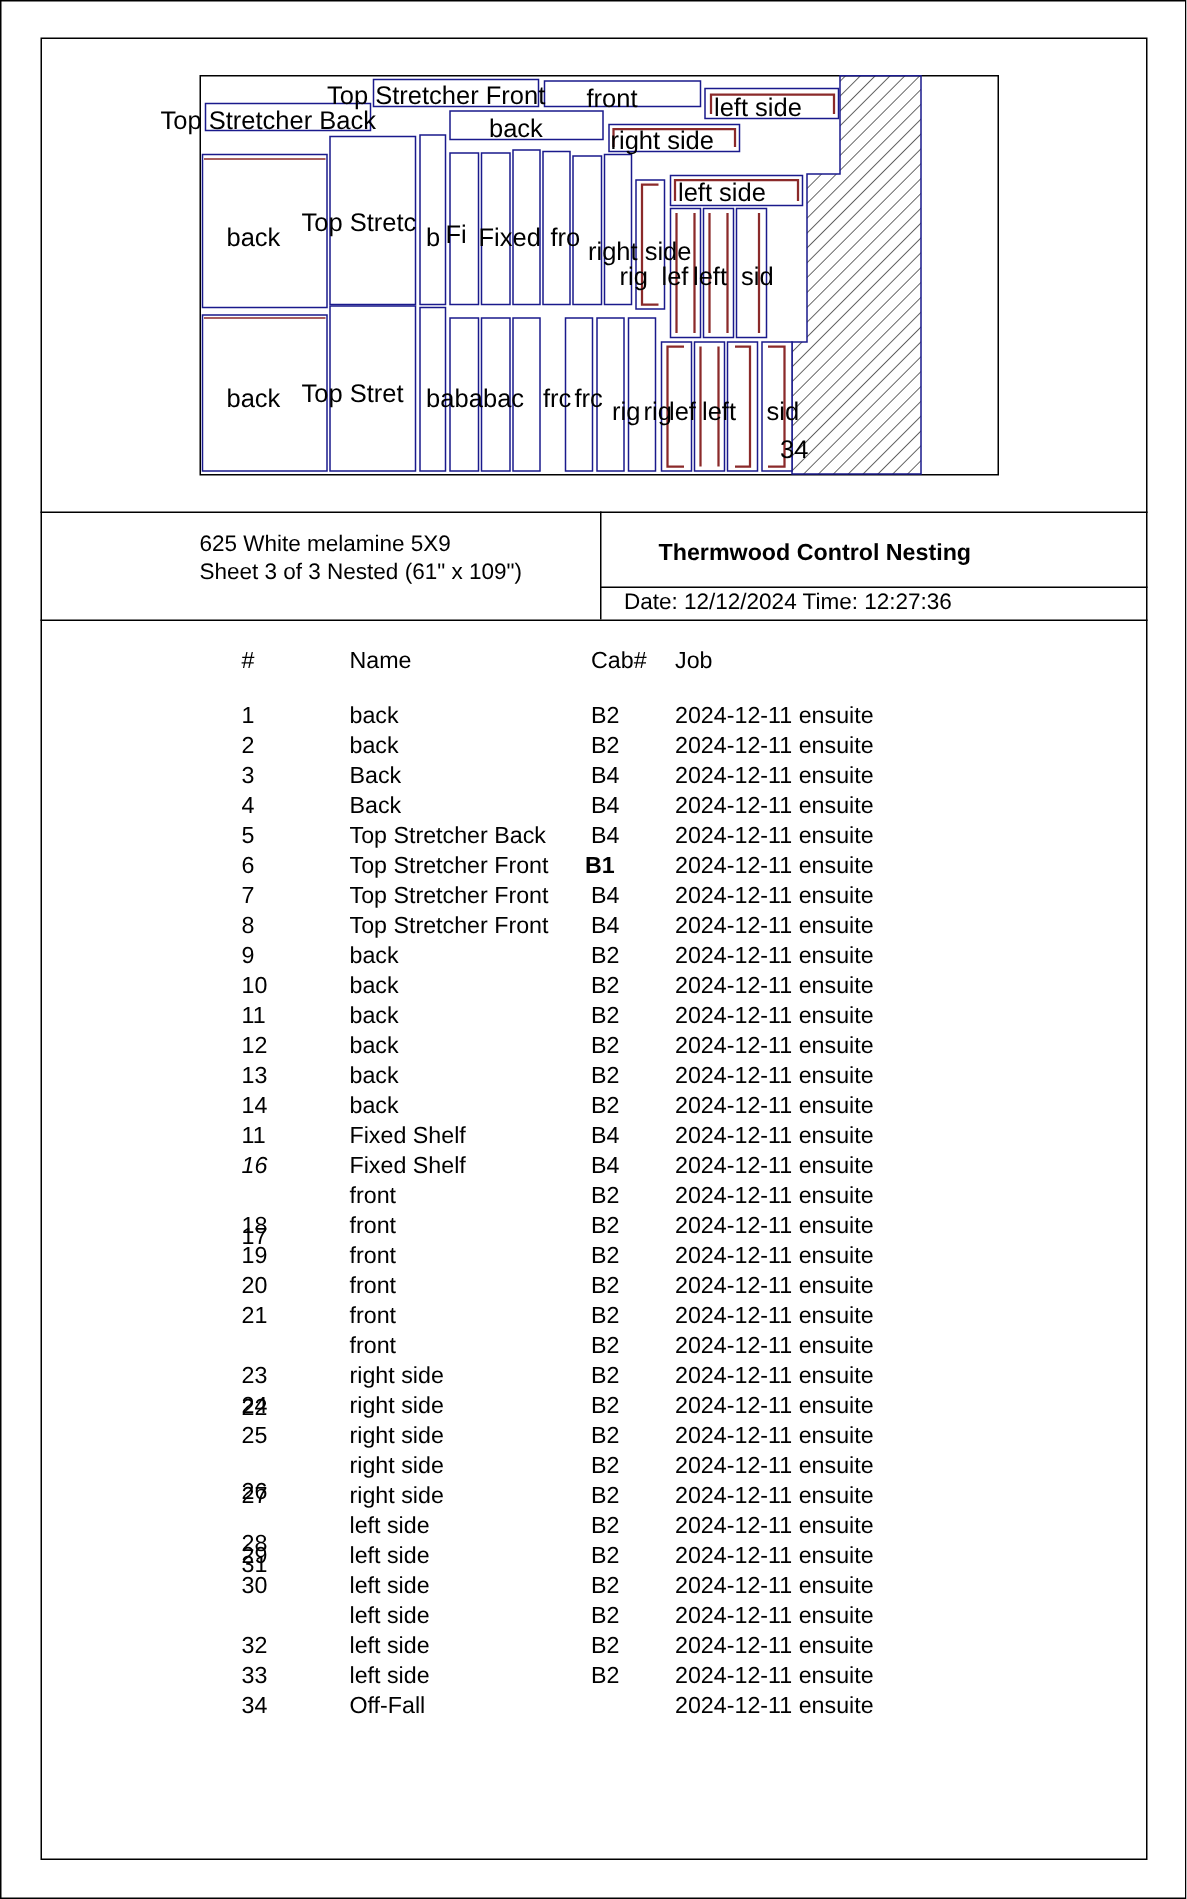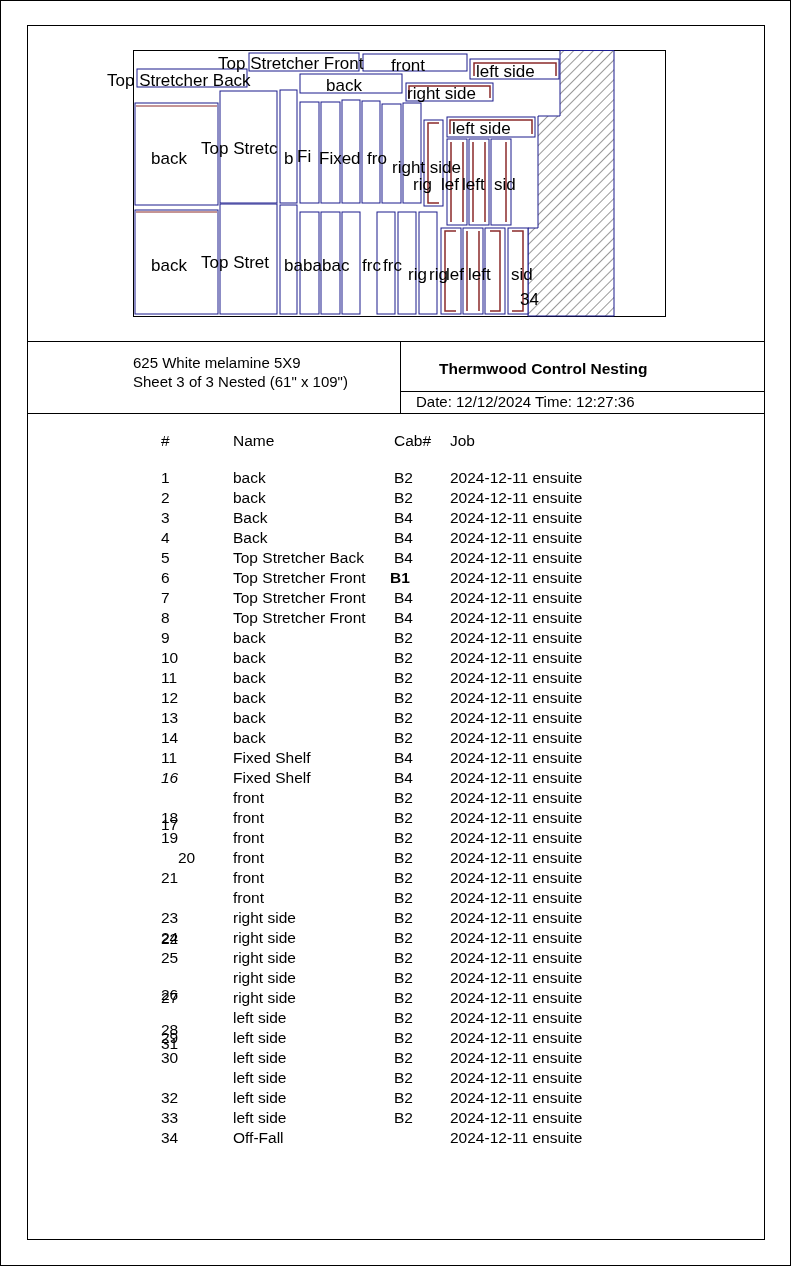--- a/index.html
+++ b/index.html
@@ -250,21 +250,21 @@
       <div class="cell" style="left: 394px; top: 809px;">B2</div>
       <div class="cell" style="left: 450px; top: 809px;">2024-12-11 ensuite</div>
     </div>
     <div>
       <div class="cell" style="left: 161px; top: 829px;">19</div>
       <div class="cell" style="left: 233px; top: 829px;">front</div>
       <div class="cell" style="left: 394px; top: 829px;">B2</div>
       <div class="cell" style="left: 450px; top: 829px;">2024-12-11 ensuite</div>
     </div>
     <div>
-      <div class="cell" style="left: 178px; top: 849px;">20</div>
+      <div class="cell" style="left: 161px; top: 849px;">20</div>
       <div class="cell" style="left: 233px; top: 849px;">front</div>
       <div class="cell" style="left: 394px; top: 849px;">B2</div>
       <div class="cell" style="left: 450px; top: 849px;">2024-12-11 ensuite</div>
     </div>
     <div>
       <div class="cell" style="left: 161px; top: 869px;">21</div>
       <div class="cell" style="left: 233px; top: 869px;">front</div>
       <div class="cell" style="left: 394px; top: 869px;">B2</div>
       <div class="cell" style="left: 450px; top: 869px;">2024-12-11 ensuite</div>
     </div>

